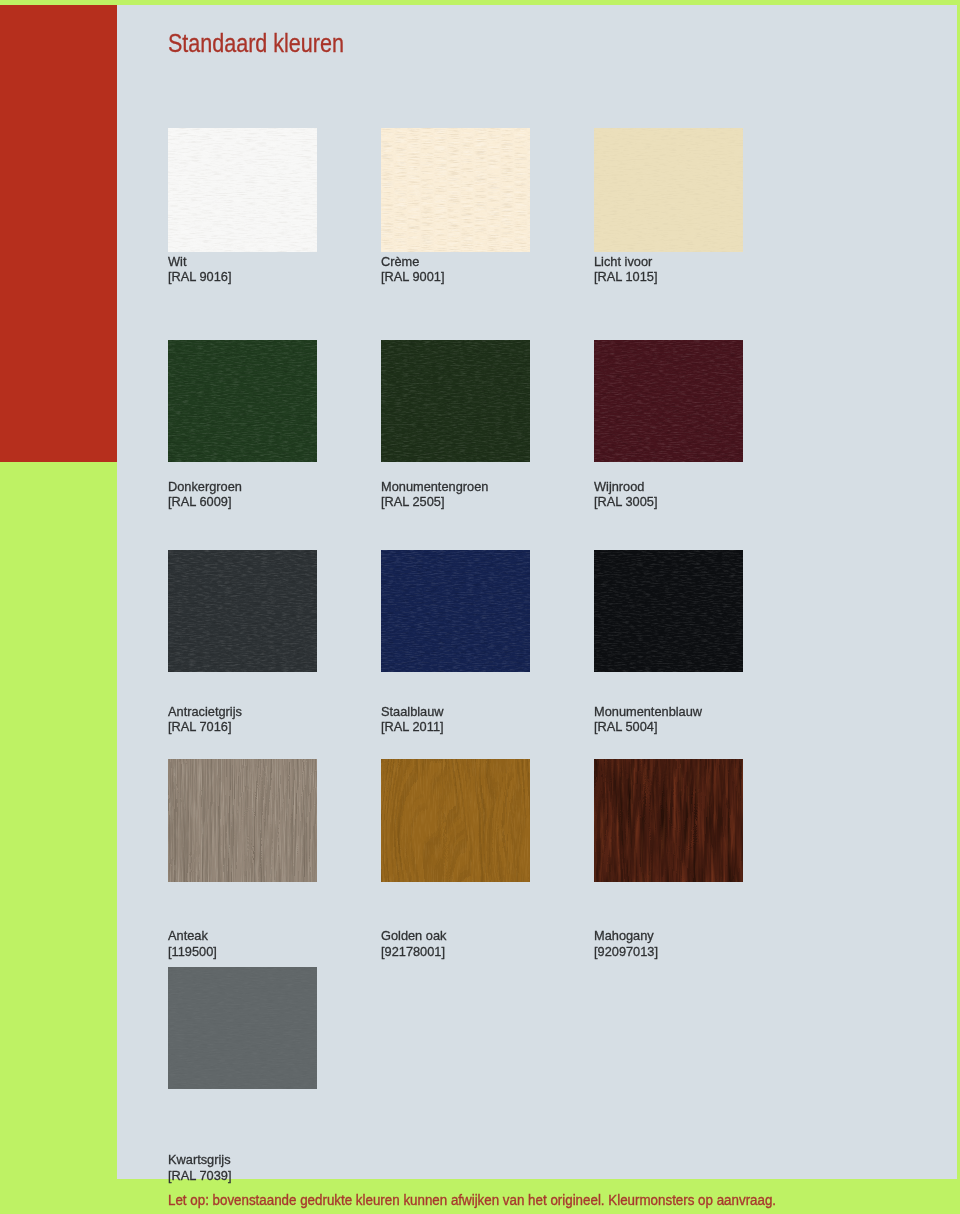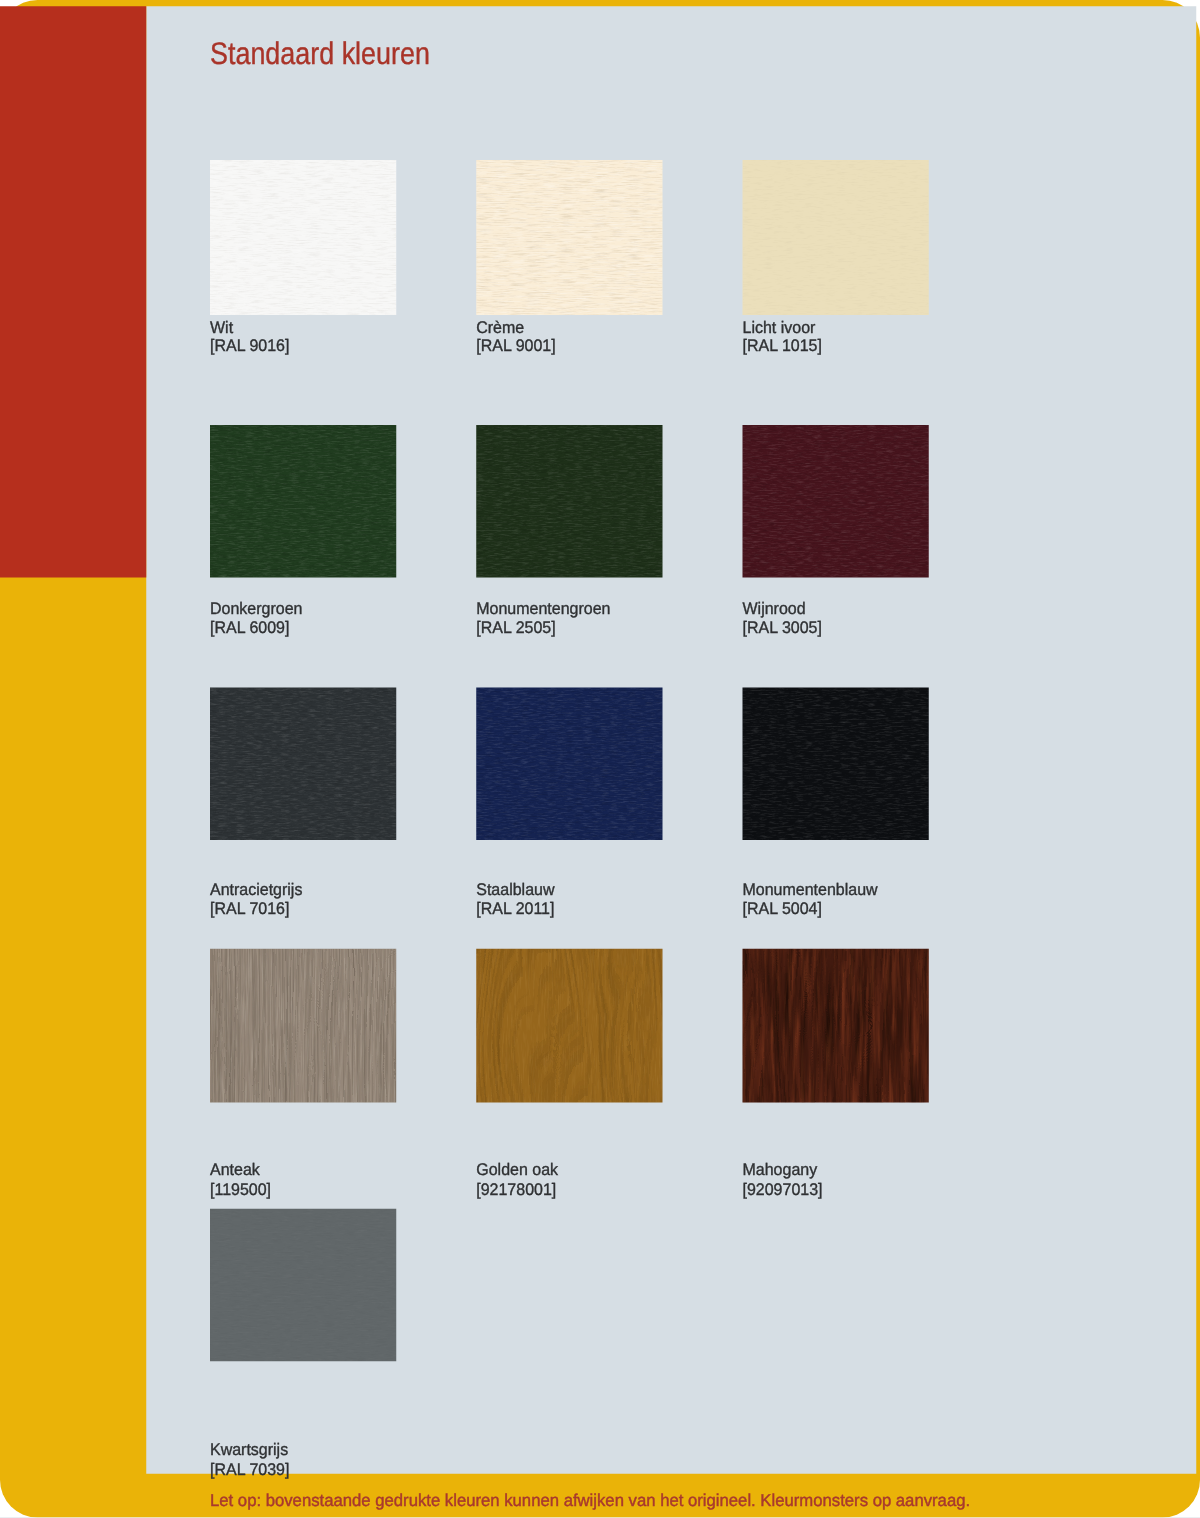--- a/index.html
+++ b/index.html
@@ -1,21 +1,21 @@
 <!DOCTYPE html>
 <html><head>
 <meta charset="utf-8">
 <title>Standaard kleuren</title>
 <style>
   html,body{margin:0;padding:0;}
   body{
     width:960px;height:1214px;overflow:hidden;background:#ffffff;
     font-family:"Liberation Sans",sans-serif;
   }
-  #page{position:relative;width:960px;height:1214px;background:#eab308;border-radius:30px;}
+  #page{position:relative;width:960px;height:1214px;background:#bef264;}
   #bg-panel{position:absolute;left:117px;top:5px;width:840px;height:1174px;background:#d6dee4;}
   #red-bar{position:absolute;left:0;top:5px;width:117px;height:457px;background:#b62f1d;}
   #page-title{position:absolute;left:168px;top:28px;margin:0;font-size:25px;font-weight:normal;
               color:#a93429;line-height:30px;transform-origin:0 0;transform:scaleX(0.861);
               -webkit-text-stroke:0.3px #a93429;}
   #grid{position:absolute;left:0;top:0;width:856px;height:1214px;}
   .cell{position:absolute;}
   .swatch{position:absolute;width:149px;overflow:hidden;}
   .swatch svg{position:absolute;left:0;top:0;display:block;}
   .lbl{position:absolute;font-size:13.4px;color:#2f3133;line-height:15px;white-space:nowrap;

